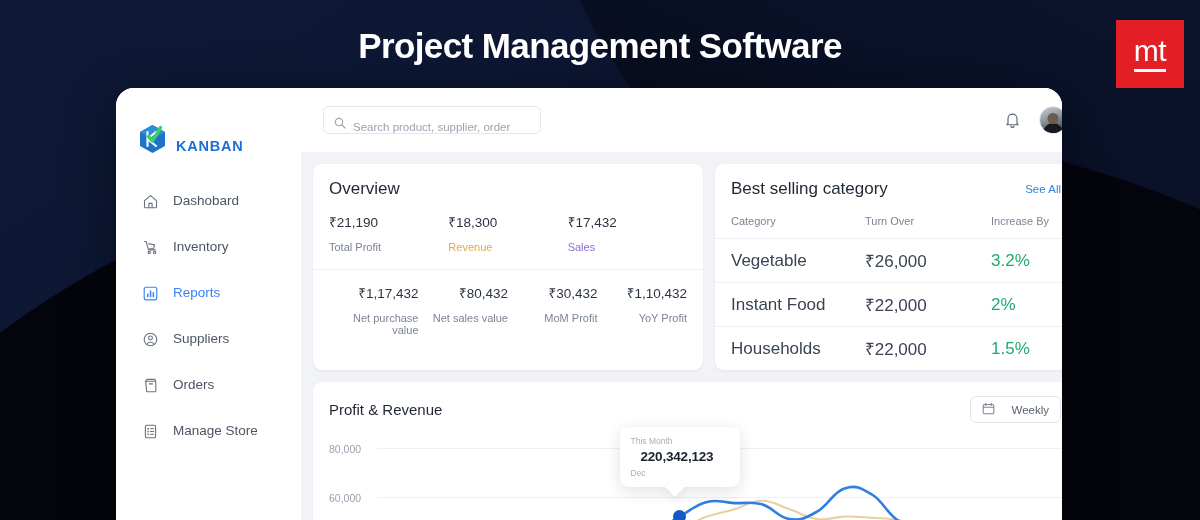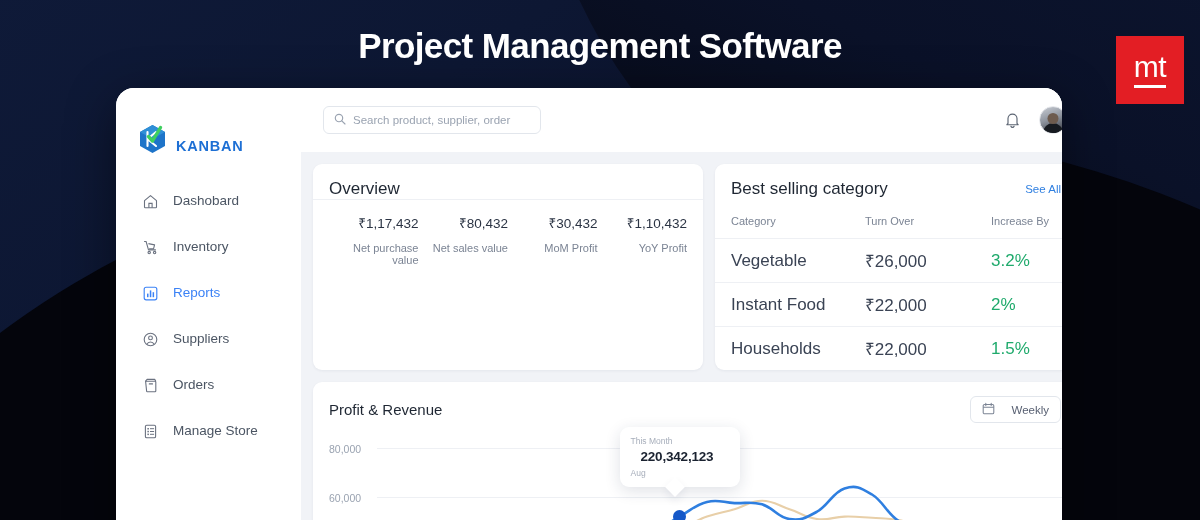--- a/index.html
+++ b/index.html
@@ -36,21 +36,21 @@
   
   #headline {
     position: absolute; top: 26px; left: 0; width: 1200px;
     text-align: center; color: #ffffff;
     font-size: 35px; font-weight: 700; letter-spacing: -0.6px;
     z-index: 5;
   }
 
   
   #mt-logo {
-    position: absolute; right: 16px; top: 36px;
+    position: absolute; right: 16px; top: 20px;
     width: 68px; height: 68px; background: #e31e24;
     z-index: 6; display: flex; align-items: center; justify-content: center;
   }
   #mt-logo .mt-inner { position: relative; }
   #mt-logo .mt-text {
     color: #fff; font-size: 30px; font-weight: 400;
     line-height: 1; letter-spacing: -0.5px;
     font-family: "Liberation Sans", sans-serif;
   }
   #mt-logo .mt-bar { height: 3px; background: #fff; margin-top: 3px; width: 100%; }
@@ -82,21 +82,21 @@
   .nav-item.active { color: #3b82f6; }
   .nav-item.active .nav-label { color: #3b82f6; }
   .nav-label { line-height: 1; }
   #dash-right { flex: 1; display: flex; flex-direction: column; background: #f1f3f7; }
   #header {
     height: 64px; background: #fff; display: flex; align-items: center;
     padding: 0 22px 0 22px; flex: 0 0 64px;
   }
   #search {
     width: 218px; height: 28px; border: 1px solid #e2e6ec; border-radius: 6px;
-    display: flex; align-items: center; gap: 7px; padding: 0 10px; background: #fff;
+    display: flex; align-items: flex-end; gap: 7px; padding: 0 10px; background: #fff;
   }
   #search input {
     border: 0; outline: 0; font-size: 11.5px; color: #8d96a5;
     font-family: "Liberation Sans", sans-serif; width: 100%; background: transparent;
   }
   #search input::placeholder { color: #9aa3b1; }
   .header-right { margin-left: auto; display: flex; align-items: center; gap: 18px; }
   .bell { width: 17px; height: 18px; cursor: pointer; }
   .avatar {
     width: 28px; height: 28px; border-radius: 50%; overflow: hidden;
@@ -310,20 +310,34 @@
         <span class="avatar"></span>
       </div>
     </div>
 
     <div id="content">
 
       <div class="row-top">
 
         <div class="card" id="overview">
           <div class="card-title">Overview</div>
+          <div class="ov-grid1">
+            <div class="cell">
+              <div class="ov-val">₹21,190</div>
+              <div class="ov-lab">Total Profit</div>
+            </div>
+            <div class="cell">
+              <div class="ov-val">₹18,300</div>
+              <div class="ov-lab revenue">Revenue</div>
+            </div>
+            <div class="cell">
+              <div class="ov-val">₹17,432</div>
+              <div class="ov-lab sales">Sales</div>
+            </div>
+          </div>
           <div class="ov-grid2">
             <div class="cell">
               <div class="ov-val">₹1,17,432</div>
               <div class="ov-lab">Net purchase value</div>
             </div>
             <div class="cell">
               <div class="ov-val">₹80,432</div>
               <div class="ov-lab">Net sales value</div>
             </div>
             <div class="cell">
@@ -399,21 +413,21 @@
             <path id="series-revenue" fill="none" stroke="#e8cfa8" stroke-width="2.1" stroke-linecap="round" stroke-linejoin="round" d="M0.0,112.5 C5.8,112.8 16.0,110.2 27.5,113.8 C39.0,117.4 43.5,124.3 55.0,129.7 C66.5,135.1 71.0,136.4 82.5,139.5 C94.0,142.6 98.5,143.1 110.0,144.4 C121.5,145.7 126.0,145.6 137.5,145.6 C149.1,145.6 153.4,147.2 165.0,144.4 C176.6,141.6 180.9,139.4 192.5,132.2 C204.1,124.9 208.4,117.3 220.0,110.1 C231.6,102.9 235.9,100.7 247.5,97.8 C259.1,95.0 263.4,96.9 275.0,96.6 C286.6,96.4 290.9,98.9 302.5,96.6 C314.1,94.3 318.4,89.5 330.0,85.6 C341.6,81.7 345.9,81.6 357.5,78.3 C369.1,74.9 373.4,69.7 385.0,69.7 C396.6,69.7 400.9,74.4 412.5,78.3 C424.1,82.1 428.4,86.5 440.0,88.0 C451.6,89.6 455.9,85.9 467.5,85.6 C479.1,85.3 483.4,86.1 495.0,86.8 C506.6,87.6 510.9,87.0 522.5,89.3 C534.0,91.6 538.5,93.5 550.0,97.8 C561.5,102.2 566.0,103.2 577.5,110.1 C589.0,117.0 593.5,126.8 605.0,130.9 C616.5,135.0 621.0,130.7 632.5,129.7 C644.0,128.7 654.2,126.8 660.0,126.0"></path>
             <path id="series-profit" fill="none" stroke="#2f7fe0" stroke-width="2.6" stroke-linecap="round" stroke-linejoin="round" d="M0.0,134.6 C5.8,135.6 16.0,135.9 27.5,139.5 C39.0,143.1 43.5,150.2 55.0,151.8 C66.5,153.3 71.0,150.5 82.5,146.8 C94.0,143.2 98.5,136.7 110.0,134.6 C121.5,132.5 126.0,134.2 137.5,137.1 C149.1,139.9 153.4,146.5 165.0,148.1 C176.6,149.6 180.9,150.3 192.5,144.4 C204.1,138.5 208.4,128.1 220.0,119.9 C231.6,111.7 235.9,109.1 247.5,105.2 C259.1,101.3 263.4,105.6 275.0,101.5 C286.6,97.4 290.9,92.0 302.5,85.6 C314.1,79.2 318.4,73.7 330.0,70.9 C341.6,68.1 345.9,71.6 357.5,72.1 C369.1,72.6 373.4,70.0 385.0,73.3 C396.6,76.7 400.9,86.5 412.5,88.0 C424.1,89.6 428.4,87.1 440.0,80.7 C451.6,74.3 455.9,61.0 467.5,57.4 C479.1,53.8 483.4,56.6 495.0,63.5 C506.6,70.5 510.9,84.1 522.5,90.5 C534.0,96.9 538.5,88.0 550.0,94.2 C561.5,100.3 566.0,112.2 577.5,119.9 C589.0,127.6 593.5,129.9 605.0,130.9 C616.5,132.0 621.0,126.6 632.5,124.8 C644.0,123.0 654.2,122.9 660.0,122.3"></path>
           </svg>
 
           <div class="vline" style="left: 365.75px; top: 91.6px;"></div>
           <div class="dot" style="left: 360px; top: 79.1px; background: rgb(21, 88, 200);"></div>
 
           <div class="tooltip" style="left: 306.5px;">
             <div class="tt-top">This Month</div>
             <div class="tt-val">220,342,123</div>
-            <div class="tt-bot">Aug</div>
+            <div class="tt-bot">Dec</div>
             <div class="tail"></div>
           </div>
 
         </div>
       </div>
 
     </div>
   </div>
 </div>
 

